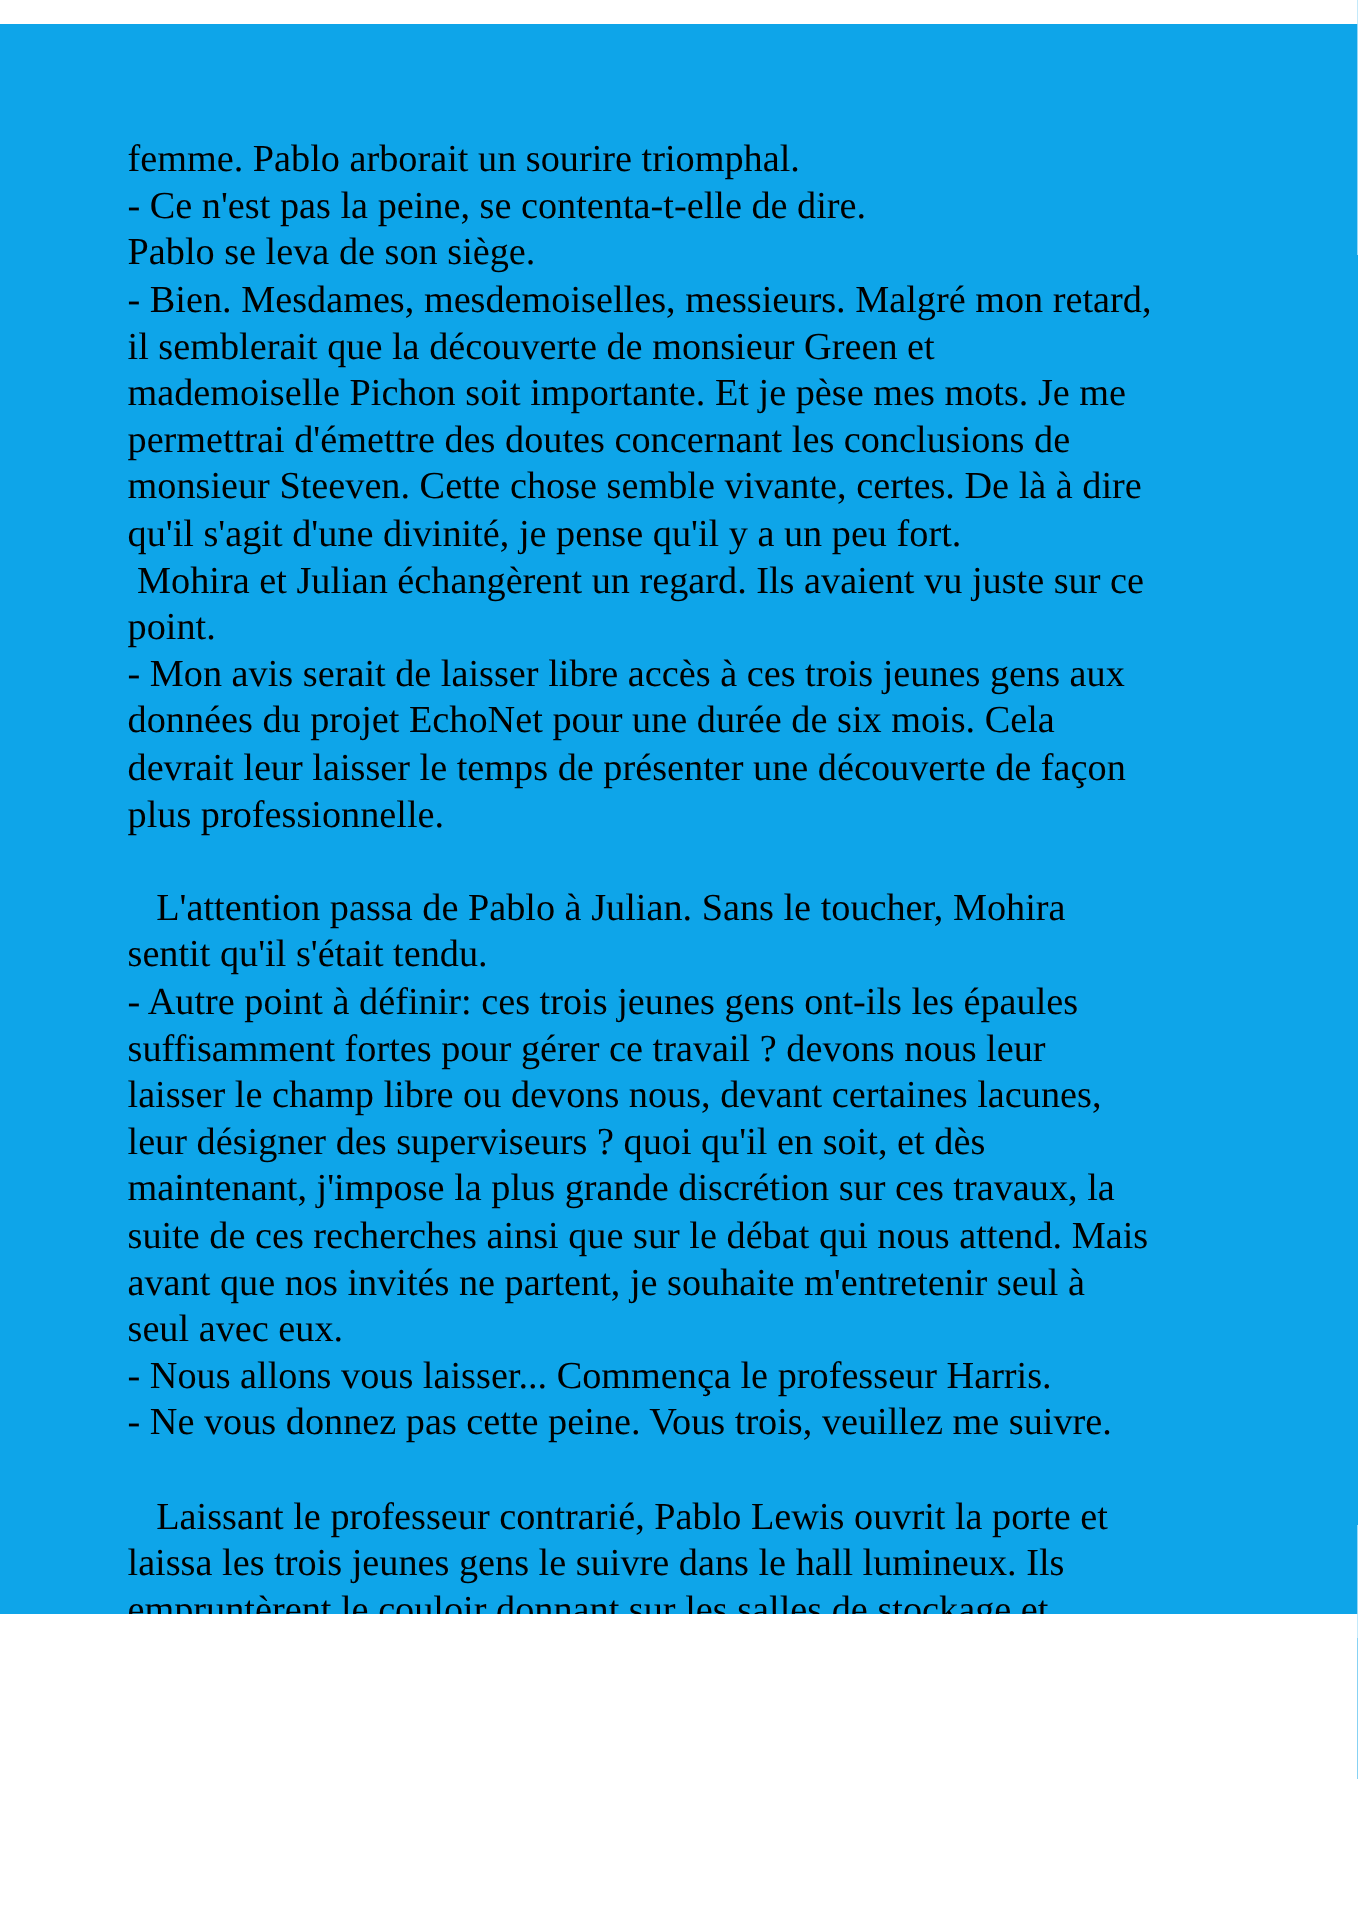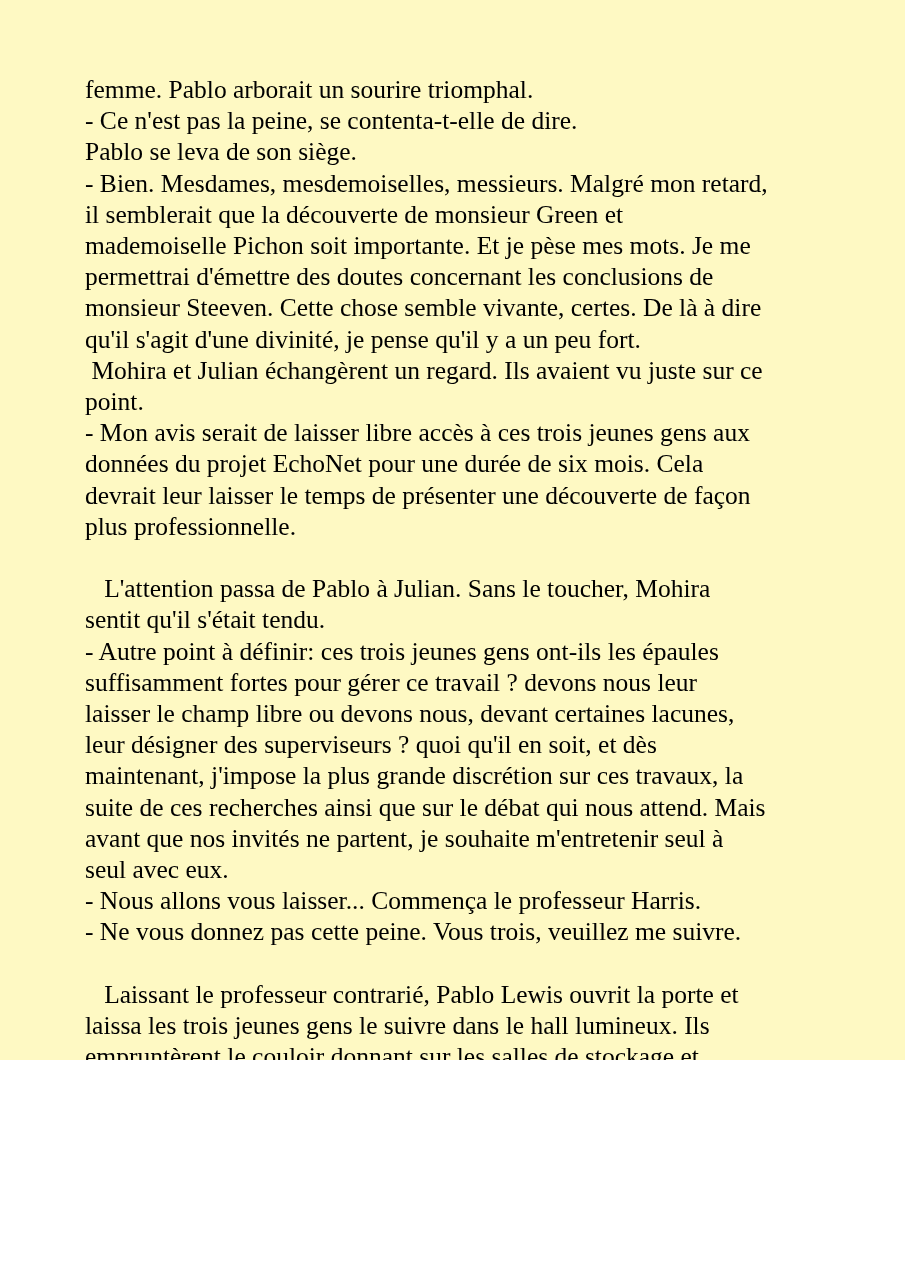--- a/index.html
+++ b/index.html
@@ -9,22 +9,22 @@
     background: #ffffff;
   }
   body {
     font-family: "Liberation Serif", "DejaVu Serif", serif;
     color: #000000;
   }
   .page {
     position: relative;
     width: 905px;
     height: 1060px;
-    margin: 0 auto;
-    background: #fef9c3;
+    margin: 16px auto;
+    background: #0ea5e9;
     overflow: hidden;
     box-sizing: border-box;
   }
   .text-body {
     position: absolute;
     left: 85px;
     top: 74px;
     width: 745px;
   }
   .para {

